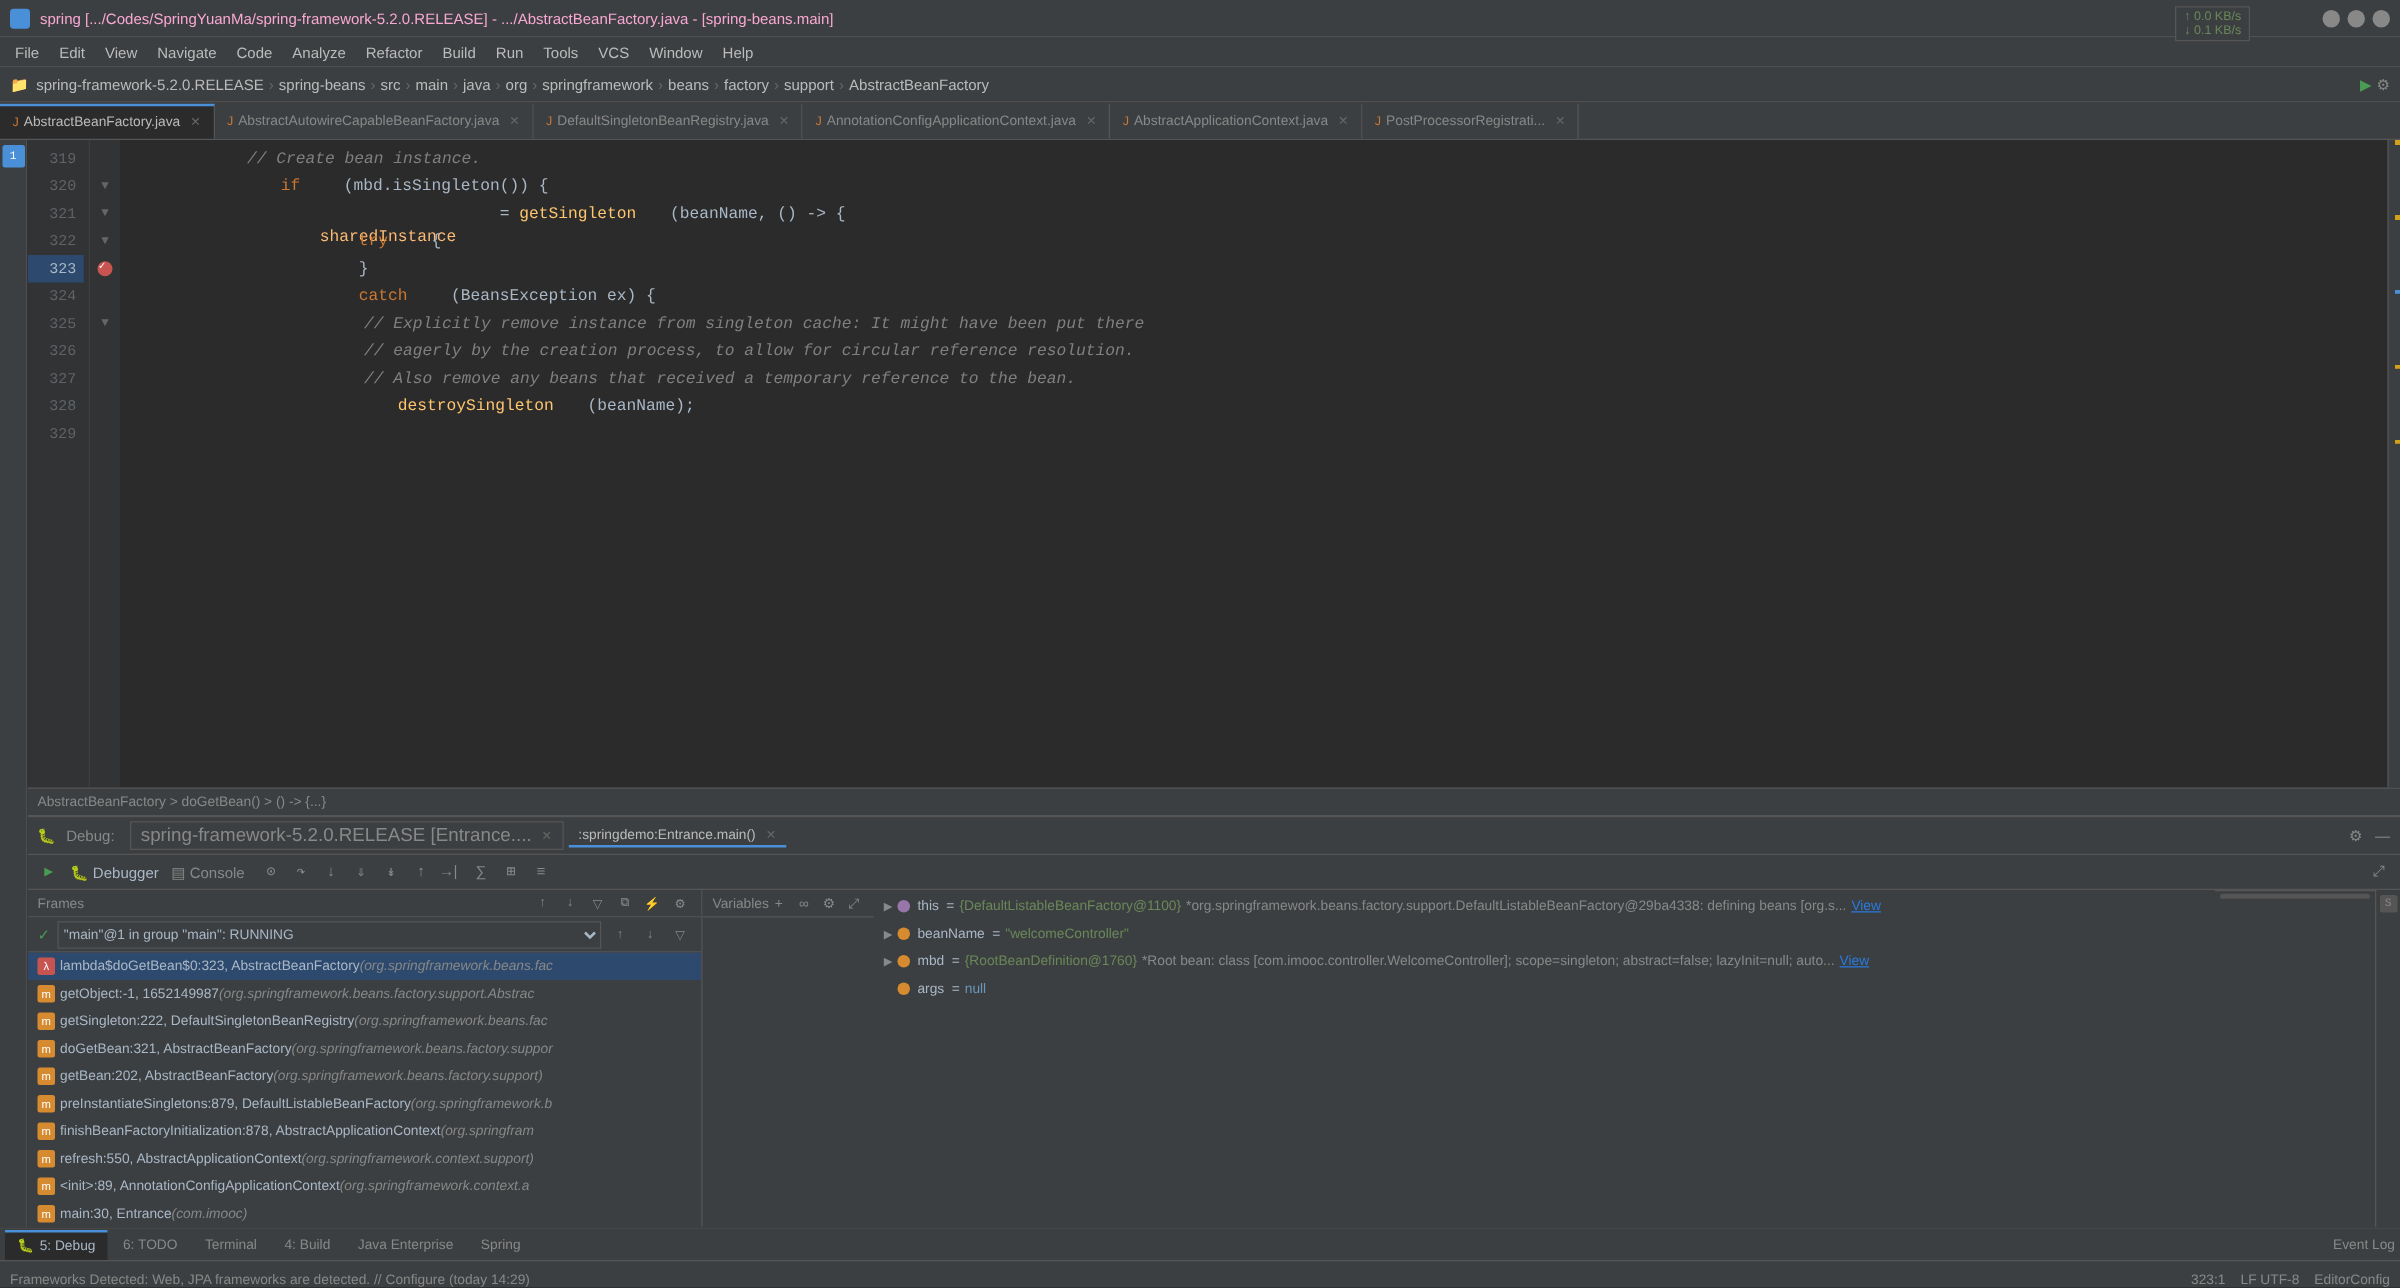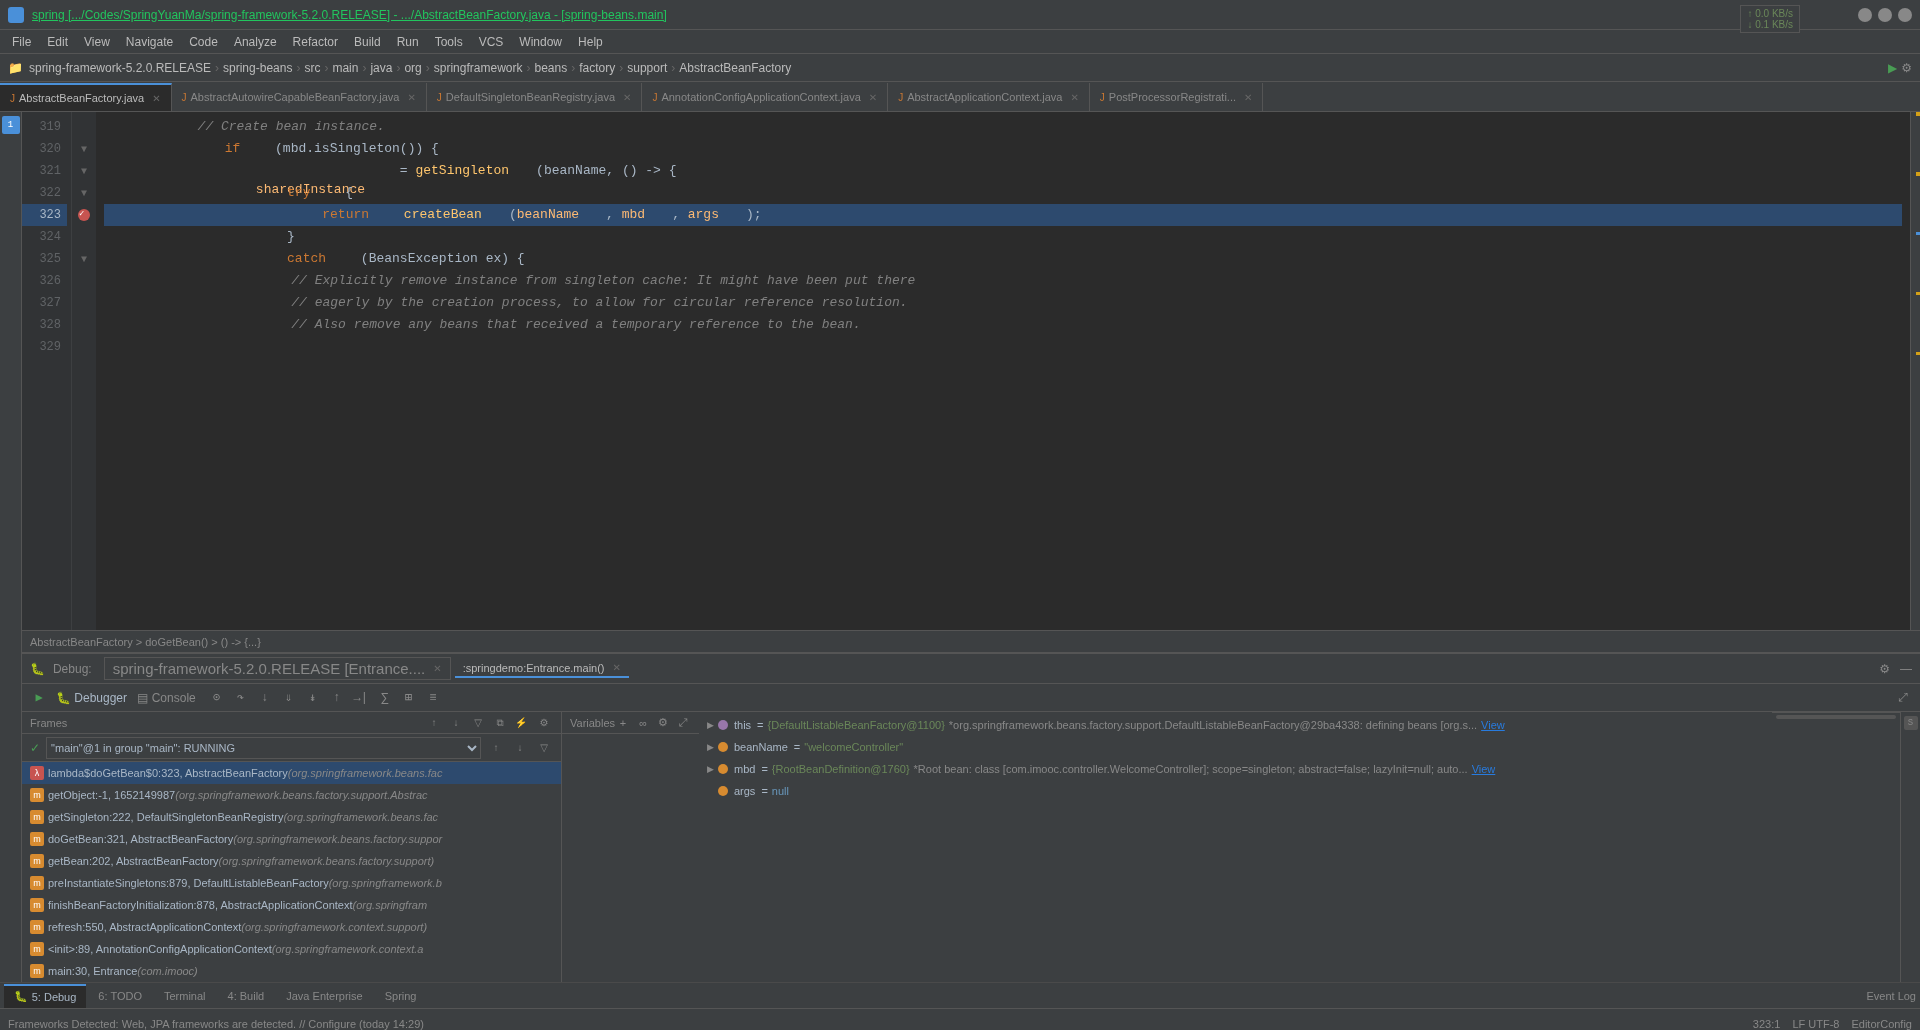--- a/index.html
+++ b/index.html
@@ -26,23 +26,22 @@
     }
     #title-bar .app-icon {
       width: 16px; height: 16px;
       background: #4a90d9;
       border-radius: 3px;
       margin-right: 8px;
     }
     #title-bar .title-text {
       flex: 1;
       font-size: 12px;
-      color: #22c55e;
-      font-family: Arial, sans-serif;
-      text-decoration: underline;
+      color: #f9a8d4;
+      font-family: Arial, sans-serif;
     }
     #title-bar .window-controls {
       display: flex; gap: 6px;
     }
     #title-bar .win-btn {
       width: 14px; height: 14px;
       border-radius: 50%;
       cursor: pointer;
     }
     .win-btn.minimize { background: #888; }
@@ -676,26 +675,26 @@
         <div class="gutter-item"></div>
         <div class="gutter-item"></div>
         <div class="gutter-item"></div>
       </div>
 
       <div class="code-content">
         <div class="code-line"><span class="comment">            // Create bean instance.</span></div>
         <div class="code-line"><span class="plain">            </span><span class="kw">if</span><span class="plain"> (mbd.isSingleton()) {</span></div>
         <div class="code-line"><span class="plain">                </span><span class="var">sharedInstance</span><span class="plain"> = </span><span class="fn">getSingleton</span><span class="plain">(beanName, () -&gt; {</span></div>
         <div class="code-line"><span class="plain">                    </span><span class="kw">try</span><span class="plain"> {</span></div>
-        <div class="code-line highlighted"><span class="plain">                        </span><span class="kw">return</span><span class="plain"> </span><span class="fn">createBean</span><span class="plain">(</span><span class="var">beanName</span><span class="plain">, </span><span class="var">mbd</span><span class="plain">, </span><span class="var">args</span><span class="plain">);</span></div>
         <div class="code-line"><span class="plain">                    }</span></div>
         <div class="code-line"><span class="plain">                    </span><span class="kw">catch</span><span class="plain"> (BeansException ex) {</span></div>
         <div class="code-line"><span class="comment">                        // Explicitly remove instance from singleton cache: It might have been put there</span></div>
         <div class="code-line"><span class="comment">                        // eagerly by the creation process, to allow for circular reference resolution.</span></div>
         <div class="code-line"><span class="comment">                        // Also remove any beans that received a temporary reference to the bean.</span></div>
+        <div class="code-line"><span class="plain">                        </span><span class="fn">destroySingleton</span><span class="plain">(beanName);</span></div>
       </div>
 
       <div id="right-sidebar" style="width:10px; background:#3c3f41; border-left:1px solid #555; position:relative;">
         <div style="position:absolute; top:0; right:0; width:4px; height:4px; background:#d4a017;"></div>
         <div style="position:absolute; top:60px; right:0; width:4px; height:4px; background:#d4a017;"></div>
         <div style="position:absolute; top:120px; right:0; width:4px; height:3px; background:#4a90d9;"></div>
         <div style="position:absolute; top:180px; right:0; width:4px; height:3px; background:#d4a017;"></div>
         <div style="position:absolute; top:240px; right:0; width:4px; height:3px; background:#d4a017;"></div>
       </div>
     </div>

